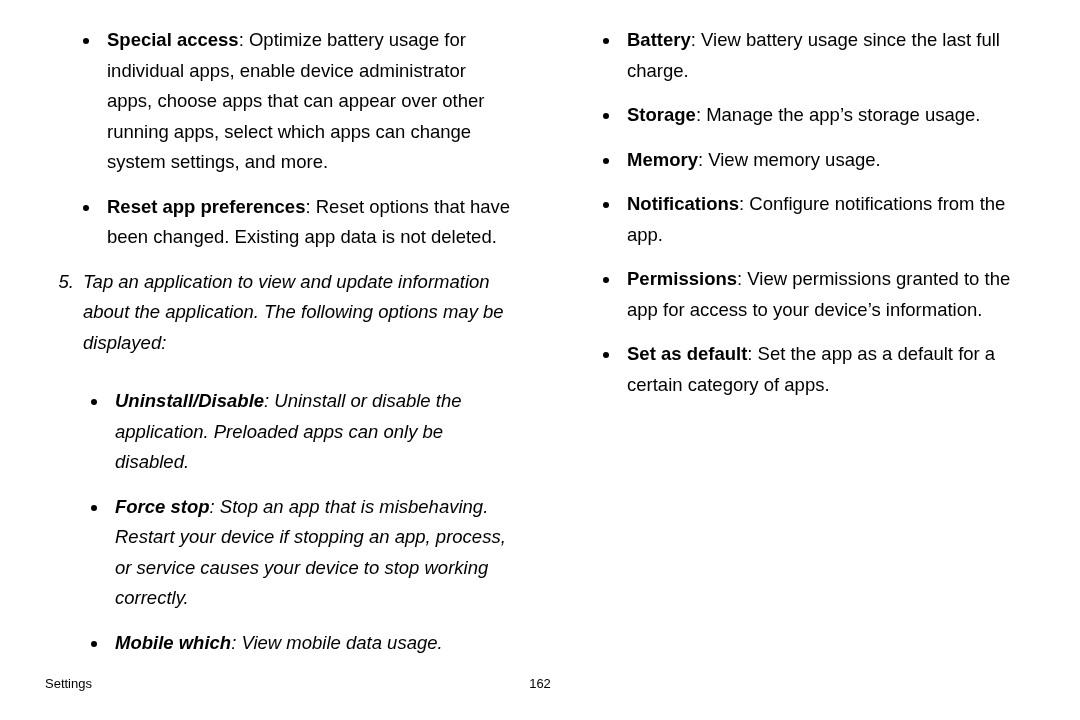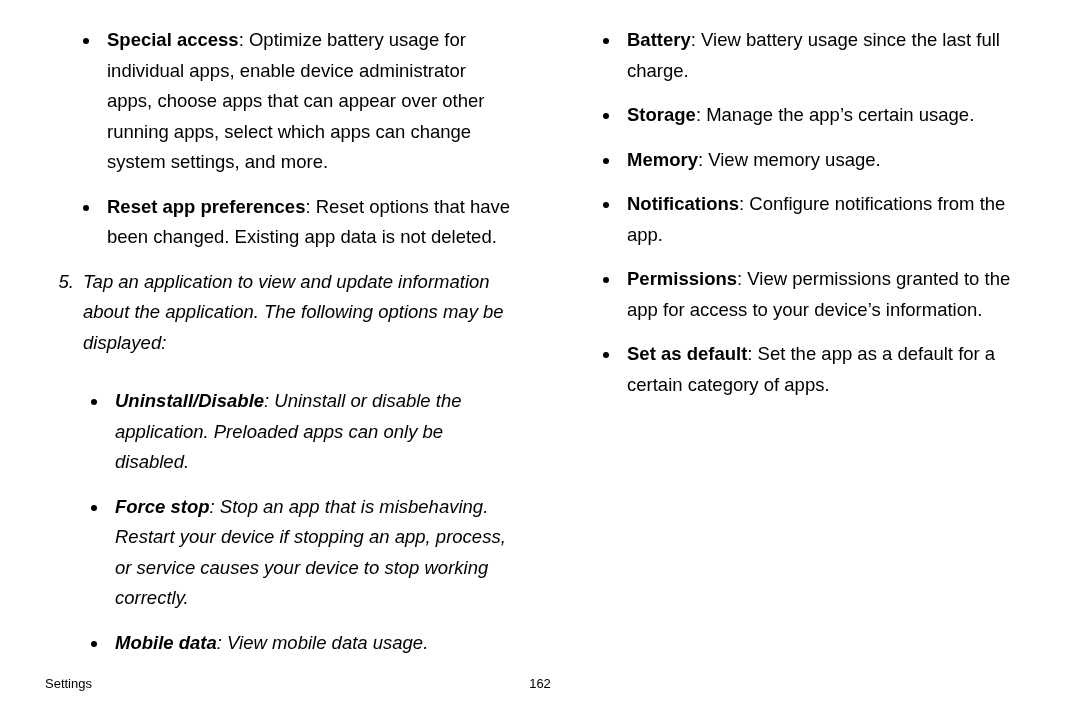--- a/index.html
+++ b/index.html
@@ -98,34 +98,34 @@
         <li>
           <span>Tap an application to view and update information about the application. The following options may be displayed:</span>
           <ul class="subbullets">
             <li>
               <span class="bold">Uninstall/Disable</span><span>: Uninstall or disable the application. Preloaded apps can only be disabled.</span>
             </li>
             <li>
               <span class="bold">Force stop</span><span>: Stop an app that is misbehaving. Restart your device if stopping an app, process, or service causes your device to stop working correctly.</span>
             </li>
             <li>
-              <span class="bold">Mobile data</span><span>: View mobile data usage.</span>
+              <span class="bold">Mobile which</span><span>: View mobile data usage.</span>
             </li>
           </ul>
         </li>
       </ol>
     </div>
 
     <div class="col">
       <ul class="bullets">
         <li>
           <span class="bold">Battery</span><span>: View battery usage since the last full charge.</span>
         </li>
         <li>
-          <span class="bold">Storage</span><span>: Manage the app’s certain usage.</span>
+          <span class="bold">Storage</span><span>: Manage the app’s storage usage.</span>
         </li>
         <li>
           <span class="bold">Memory</span><span>: View memory usage.</span>
         </li>
         <li>
           <span class="bold">Notifications</span><span>: Configure notifications from the app.</span>
         </li>
         <li>
           <span class="bold">Permissions</span><span>: View permissions granted to the app for access to your device’s information.</span>
         </li>

